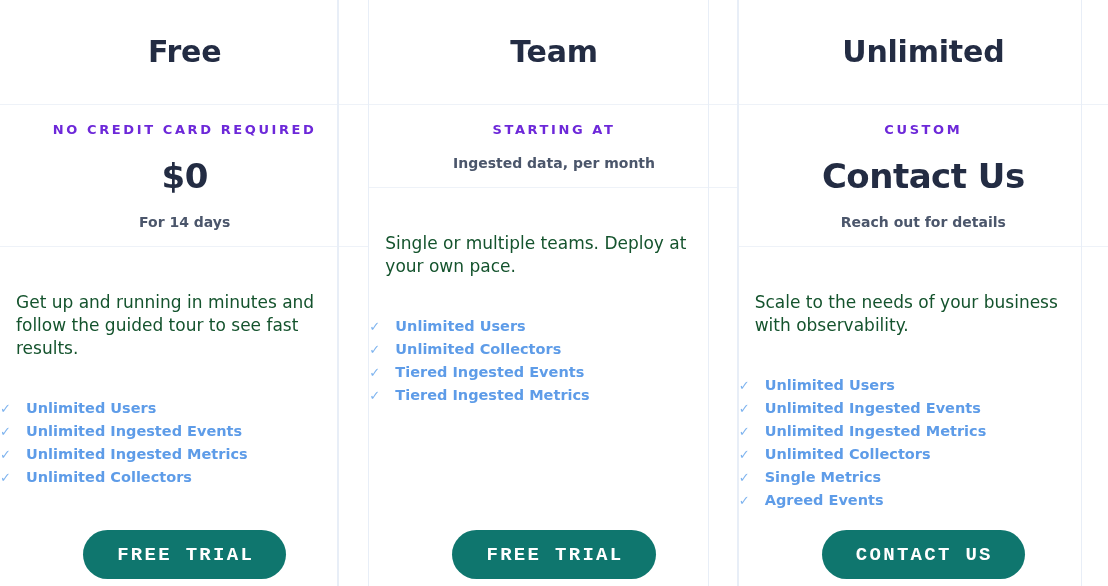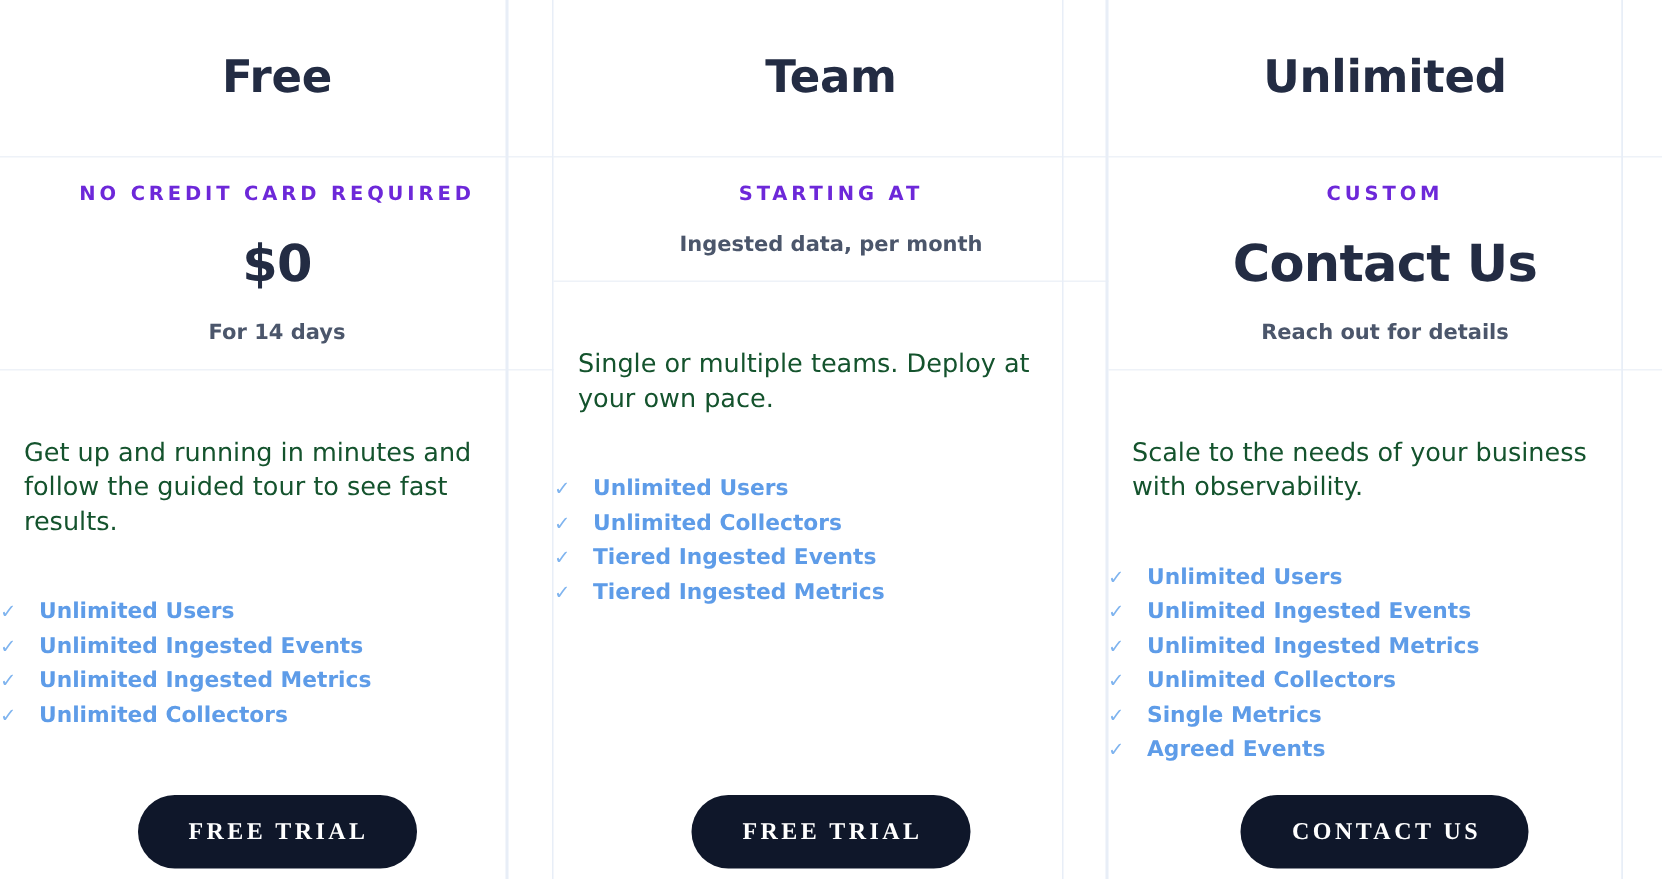--- a/index.html
+++ b/index.html
@@ -147,26 +147,26 @@
   }
 
   .cta-wrap {
     margin-top: auto;
     display: flex;
     justify-content: center;
     padding-bottom: 7px;
   }
   .cta-button {
     display: inline-block;
-    background: #0f172a;
+    background: #0f766e;
     color: #ffffff;
     border: none;
     border-radius: 30px;
-    font-family: Liberation Serif, serif;
-    font-size: 16px;
+    font-family: Liberation Mono, monospace;
+    font-size: 19px;
     font-weight: bold;
     letter-spacing: 2.3px;
     padding: 17px 32px 16px 34px;
     cursor: pointer;
     line-height: 16px;
     white-space: nowrap;
   }
 </style>
 </head>
 <body>

